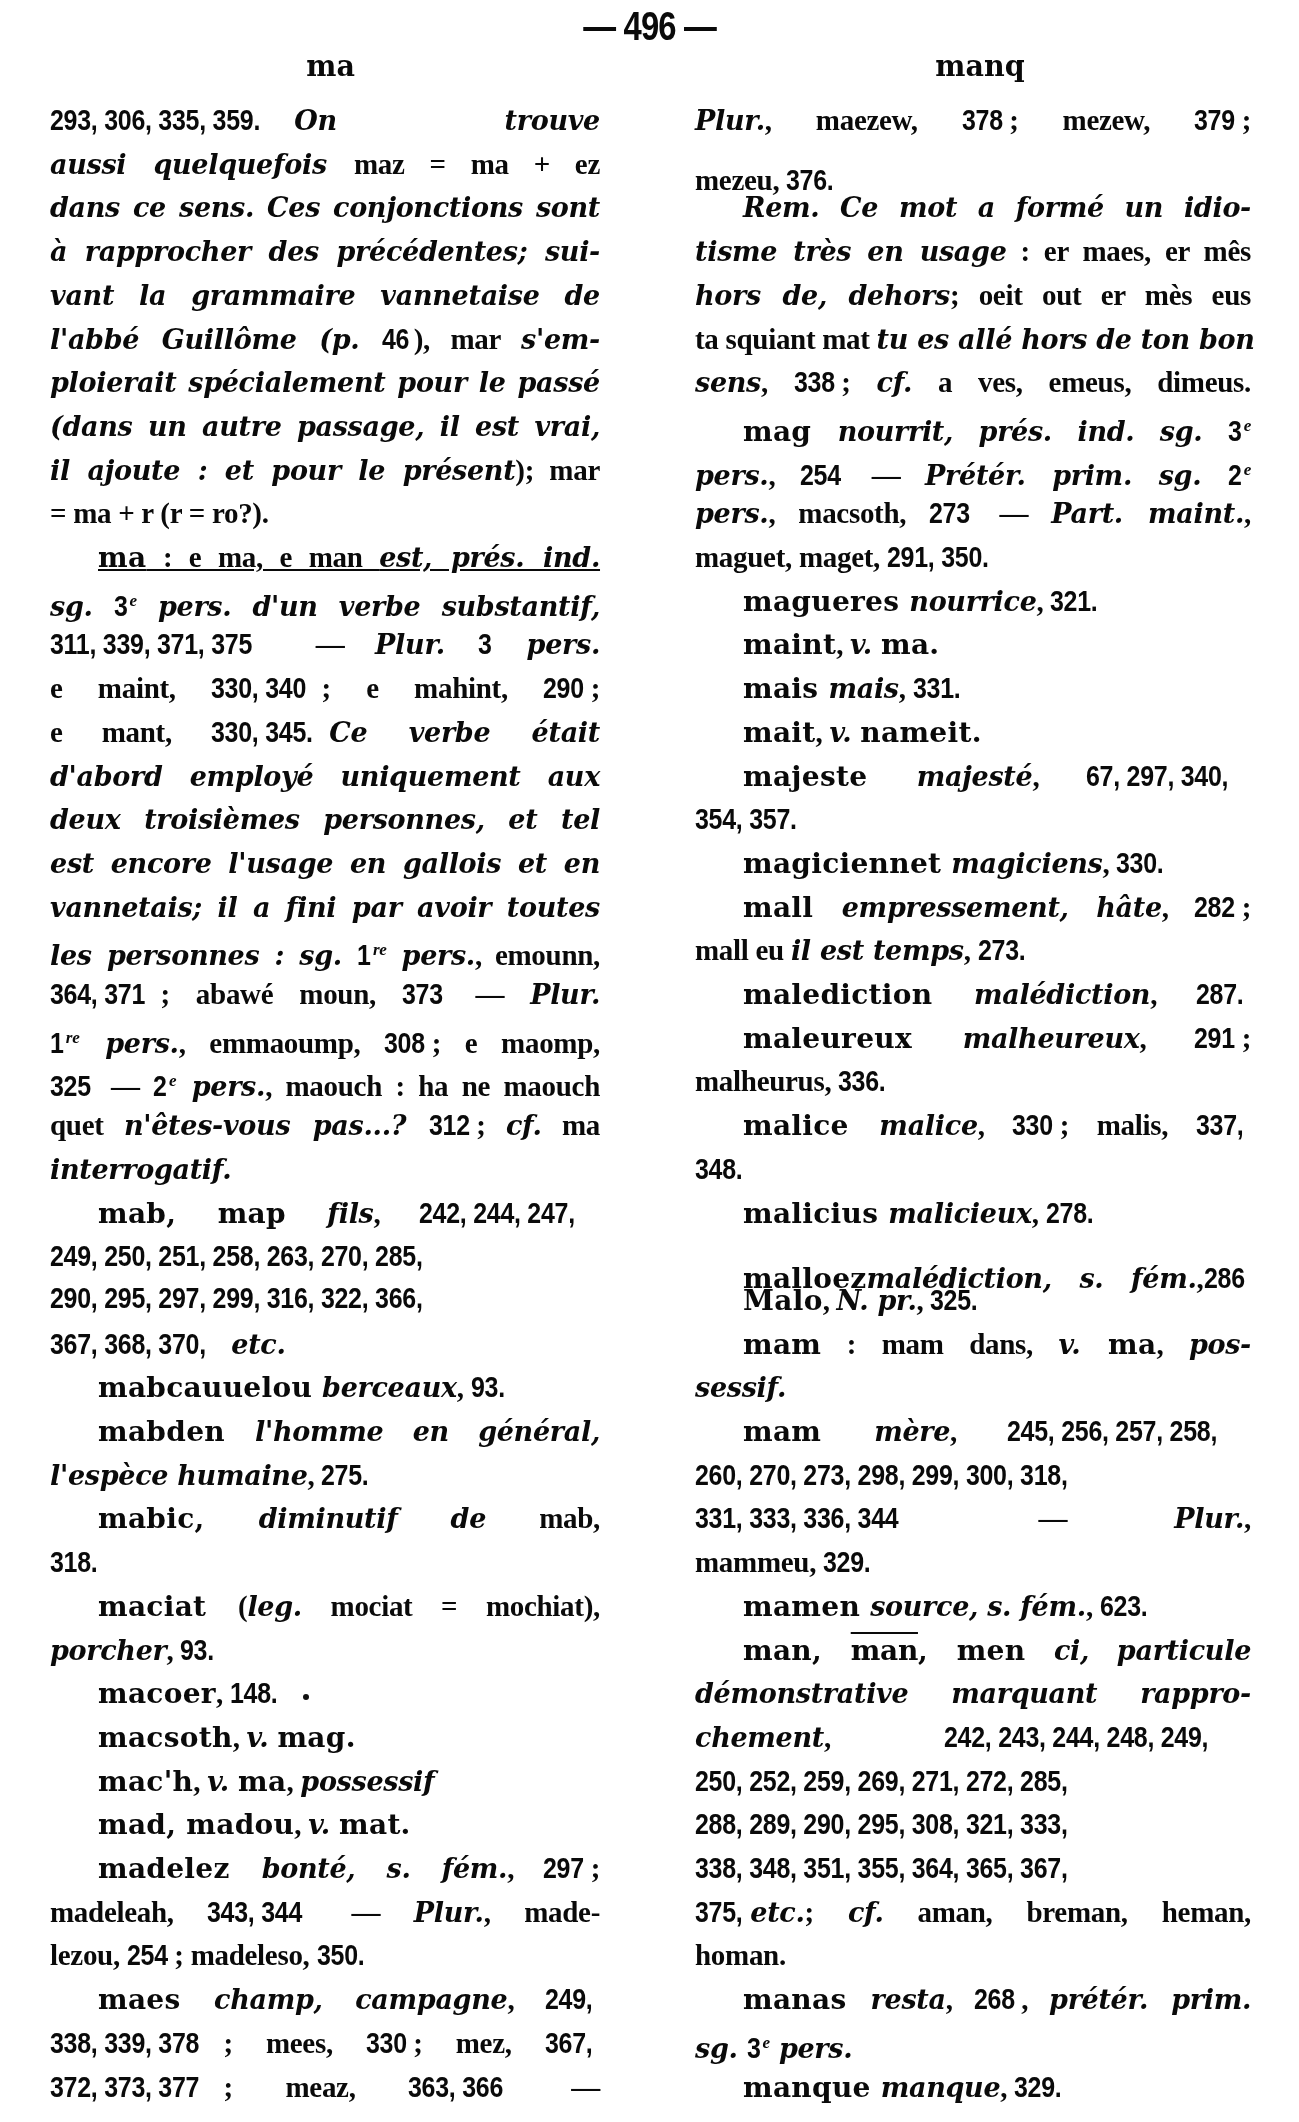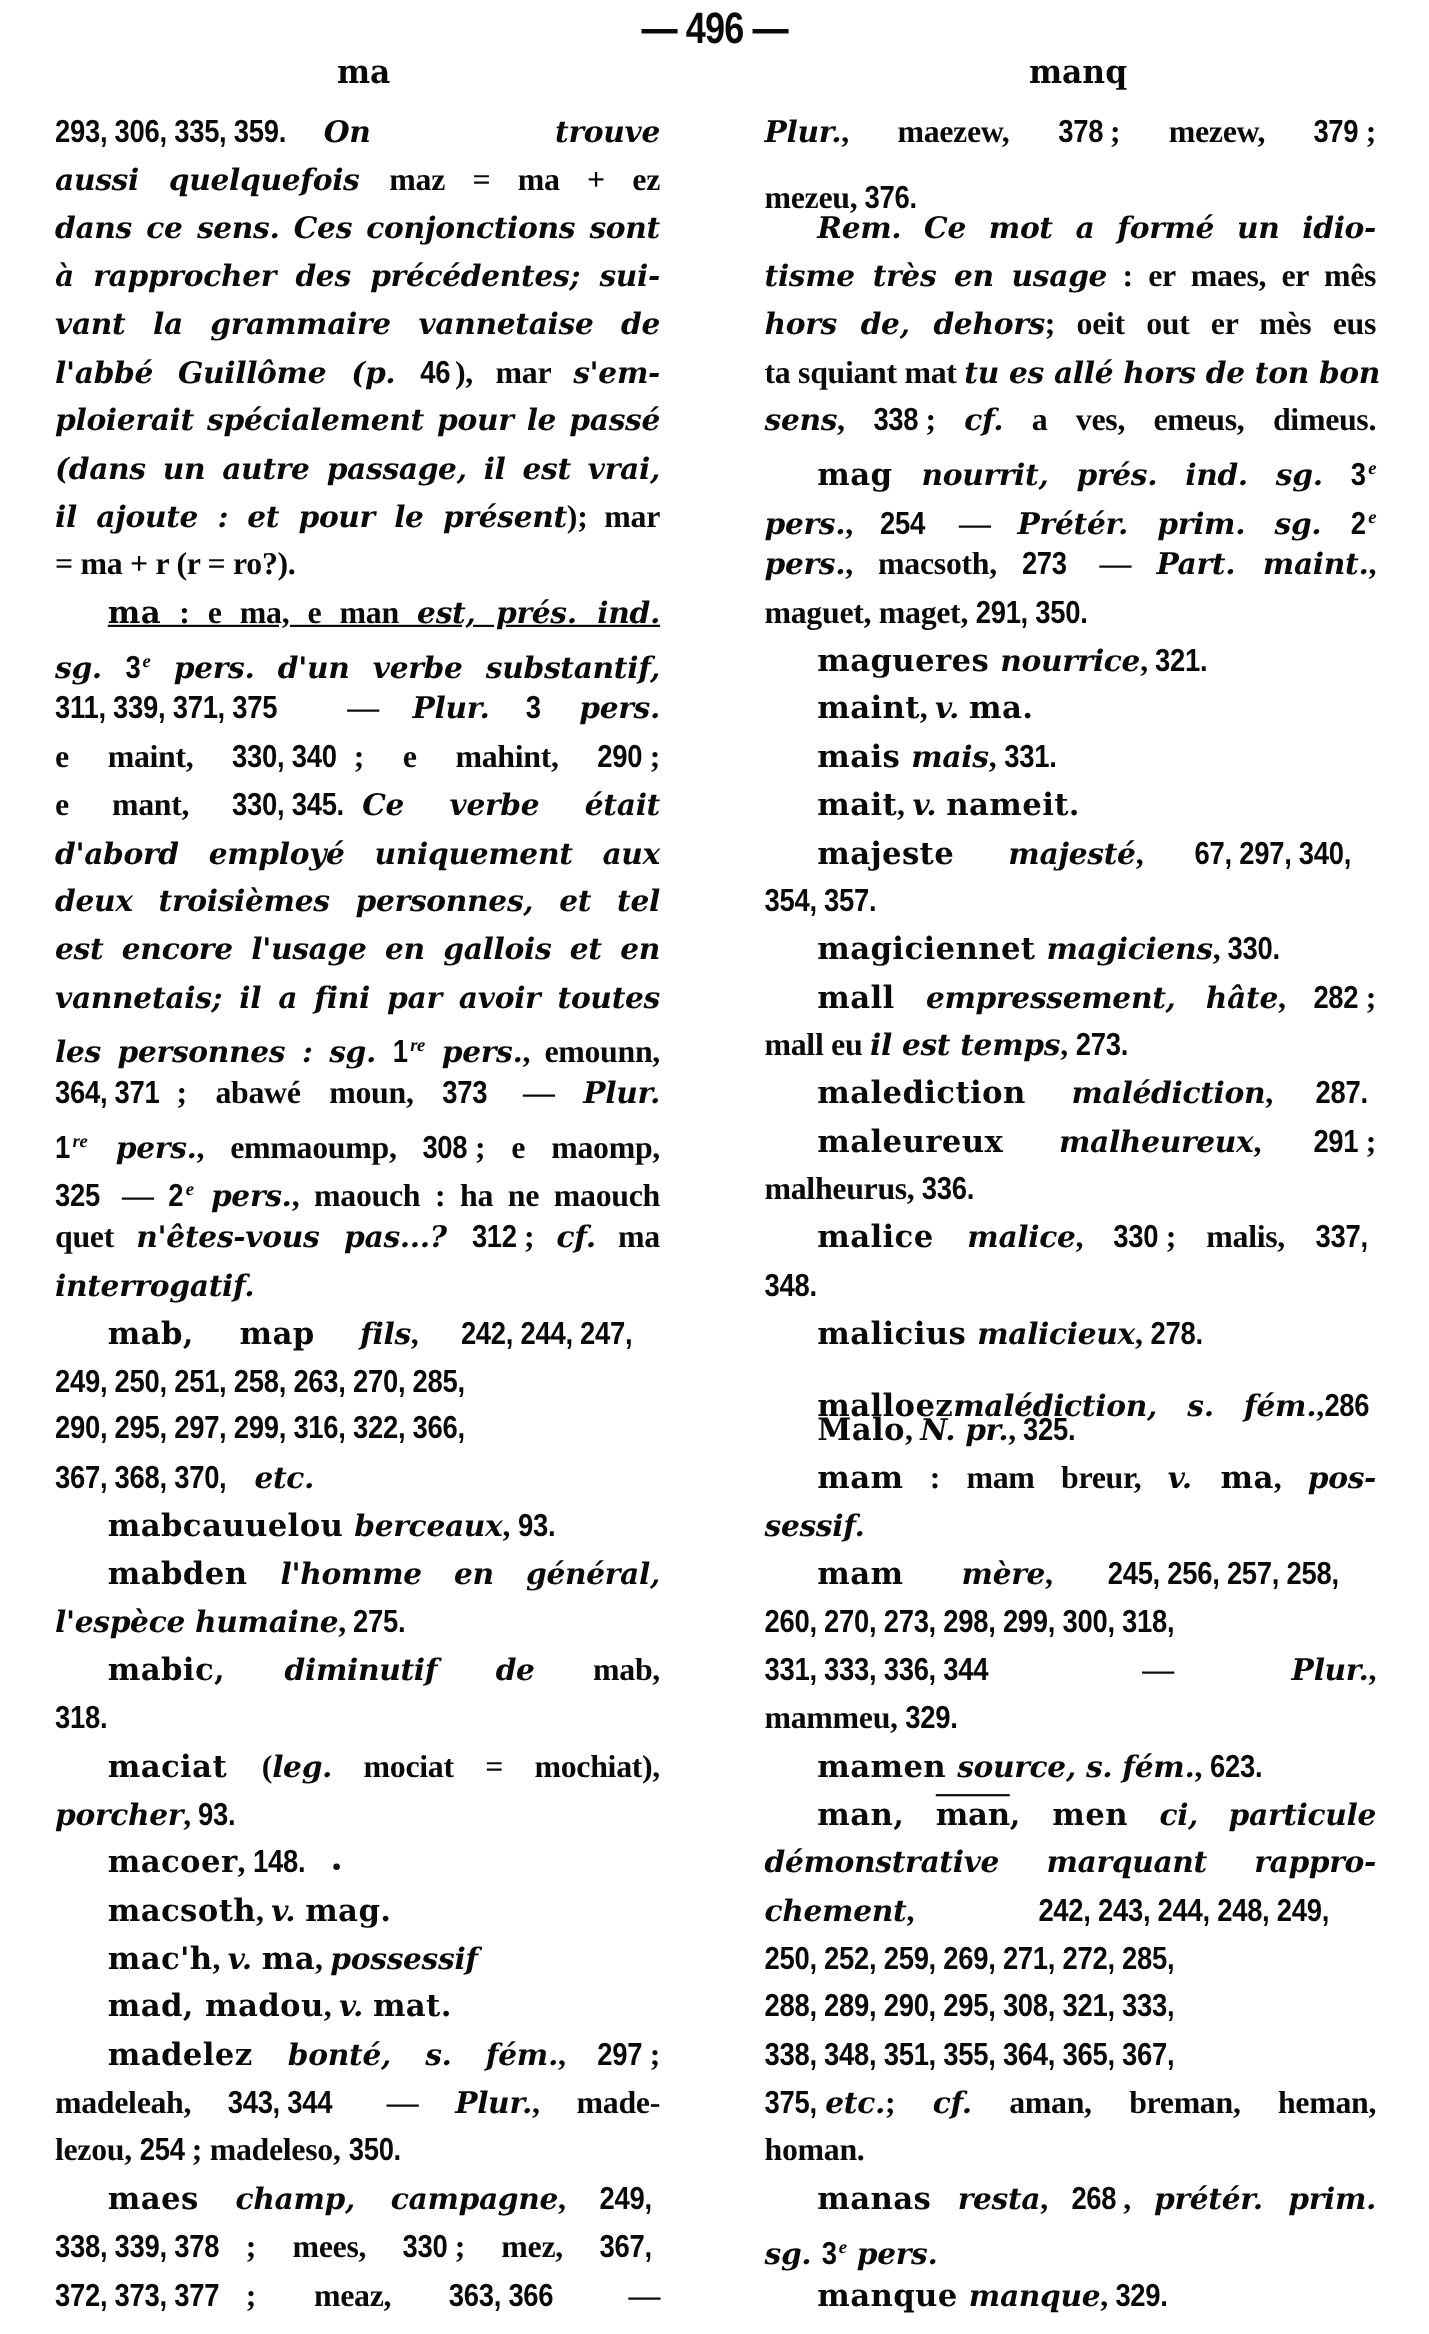--- a/index.html
+++ b/index.html
@@ -106,21 +106,21 @@
     <div class="line indent" style="top: 884.6px;"><span class="seg-b">mall </span><span class="seg-i">empressement, hâte</span><span class="seg-r">, </span><span class="seg-n">282</span><span class="seg-r">;</span></div>
     <div class="line noj" style="top: 928.3px;"><span class="seg-r">mall eu </span><span class="seg-i">il est temps</span><span class="seg-r">, </span><span class="seg-n">273.</span></div>
     <div class="line indent" style="top: 972px;"><span class="seg-b">malediction </span><span class="seg-i">malédiction</span><span class="seg-r">, </span><span class="seg-n">287.</span></div>
     <div class="line indent" style="top: 1015.7px;"><span class="seg-b">maleureux </span><span class="seg-i">malheureux</span><span class="seg-r">, </span><span class="seg-n">291</span><span class="seg-r">;</span></div>
     <div class="line noj" style="top: 1059.4px;"><span class="seg-r">malheurus, </span><span class="seg-n">336.</span></div>
     <div class="line indent" style="top: 1103.1px;"><span class="seg-b">malice </span><span class="seg-i">malice</span><span class="seg-r">, </span><span class="seg-n">330</span><span class="seg-r">; malis, </span><span class="seg-n">337,</span></div>
     <div class="line noj" style="top: 1146.8px;"><span class="seg-n">348.</span></div>
     <div class="line indent noj" style="top: 1190.5px;"><span class="seg-b">malicius </span><span class="seg-i">malicieux</span><span class="seg-r">, </span><span class="seg-n">278.</span></div>
     <div class="line indent" style="top: 1256px;"><span class="seg-b">malloez</span><span class="seg-i">malédiction, s. fém.</span><span class="seg-r">,</span><span class="seg-n">286</span></div>
     <div class="line indent noj" style="top: 1277.9px;"><span class="seg-b">Malo</span><span class="seg-r">, </span><span class="seg-i">N. pr.</span><span class="seg-r">, </span><span class="seg-n">325.</span></div>
-    <div class="line indent" style="top: 1321.6px;"><span class="seg-b">mam</span><span class="seg-r"> : mam breur, </span><span class="seg-i">v. </span><span class="seg-b">ma</span><span class="seg-r">, </span><span class="seg-i">pos-</span></div>
+    <div class="line indent" style="top: 1321.6px;"><span class="seg-b">mam</span><span class="seg-r"> : mam dans, </span><span class="seg-i">v. </span><span class="seg-b">ma</span><span class="seg-r">, </span><span class="seg-i">pos-</span></div>
     <div class="line noj" style="top: 1365.3px;"><span class="seg-i">sessif.</span></div>
     <div class="line indent" style="top: 1409px;"><span class="seg-b">mam </span><span class="seg-i">mère</span><span class="seg-r">, </span><span class="seg-n">245, 256, 257, 258,</span></div>
     <div class="line" style="top: 1452.7px;"><span class="seg-n">260, 270, 273, 298, 299, 300, 318,</span></div>
     <div class="line" style="top: 1496.4px;"><span class="seg-n">331, 333, 336, 344</span><span class="seg-r"> — </span><span class="seg-i">Plur.</span><span class="seg-r">,</span></div>
     <div class="line noj" style="top: 1540.1px;"><span class="seg-r">mammeu, </span><span class="seg-n">329.</span></div>
     <div class="line indent noj" style="top: 1583.8px;"><span class="seg-b">mamen </span><span class="seg-i">source, s. fém.</span><span class="seg-r">, </span><span class="seg-n">623.</span></div>
     <div class="line indent" style="top: 1627.5px;"><span class="seg-b">man, </span><span class="seg-m">man</span><span class="seg-b">, men </span><span class="seg-i">ci, particule</span></div>
     <div class="line" style="top: 1671.2px;"><span class="seg-i">démonstrative marquant rappro-</span></div>
     <div class="line" style="top: 1714.9px;"><span class="seg-i">chement</span><span class="seg-r">, </span><span class="seg-n">242, 243, 244, 248, 249,</span></div>
     <div class="line" style="top: 1758.6px; text-decoration: underline;"><span class="seg-n">250, 252, 259, 269, 271, 272, 285,</span></div>

